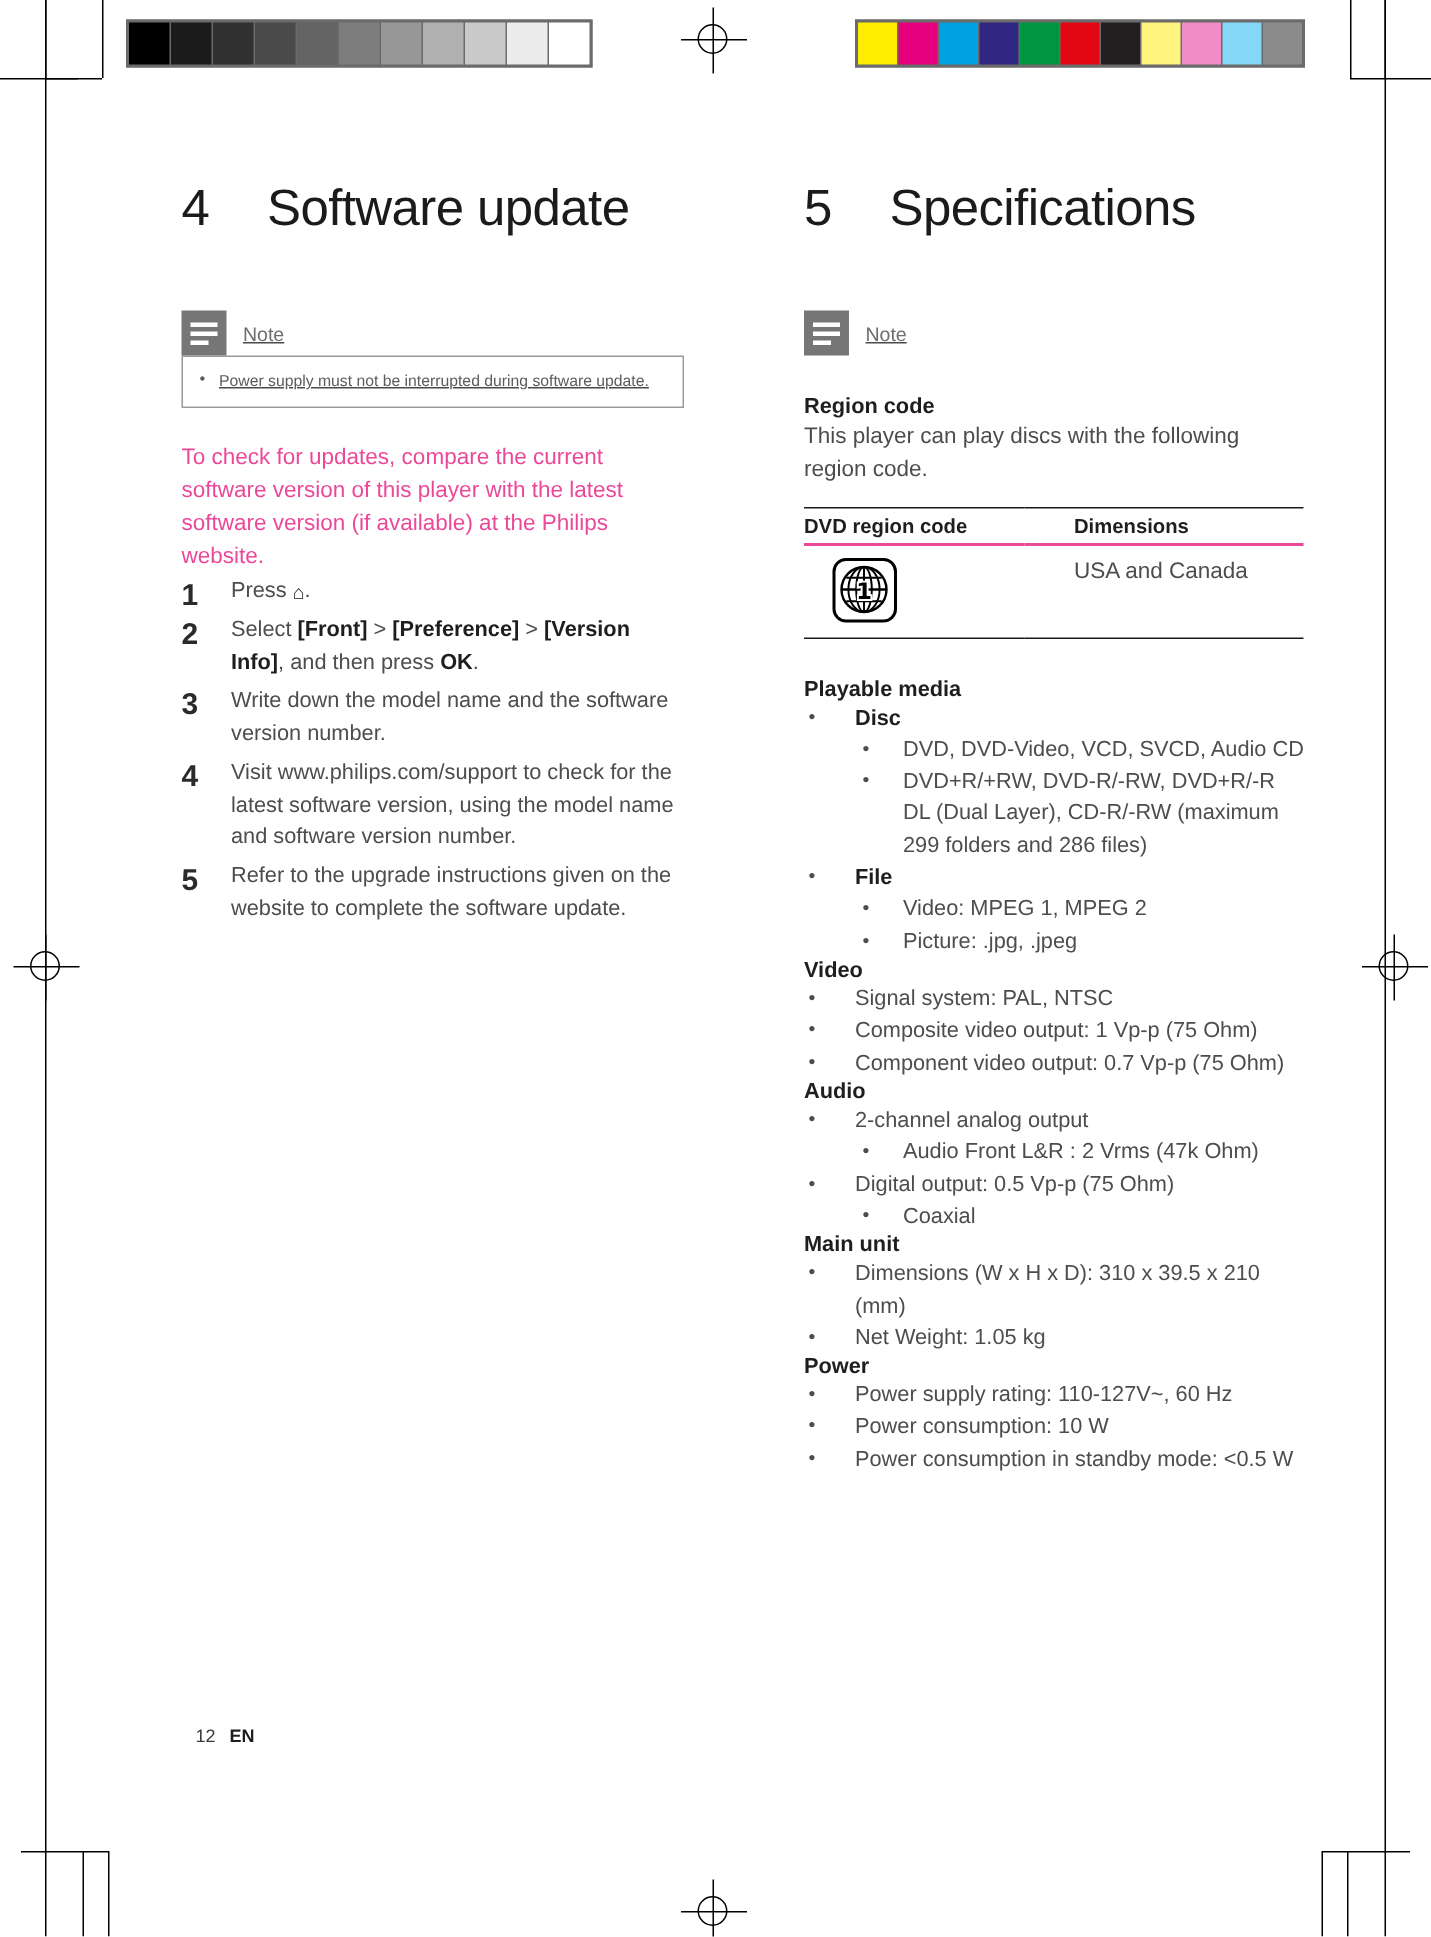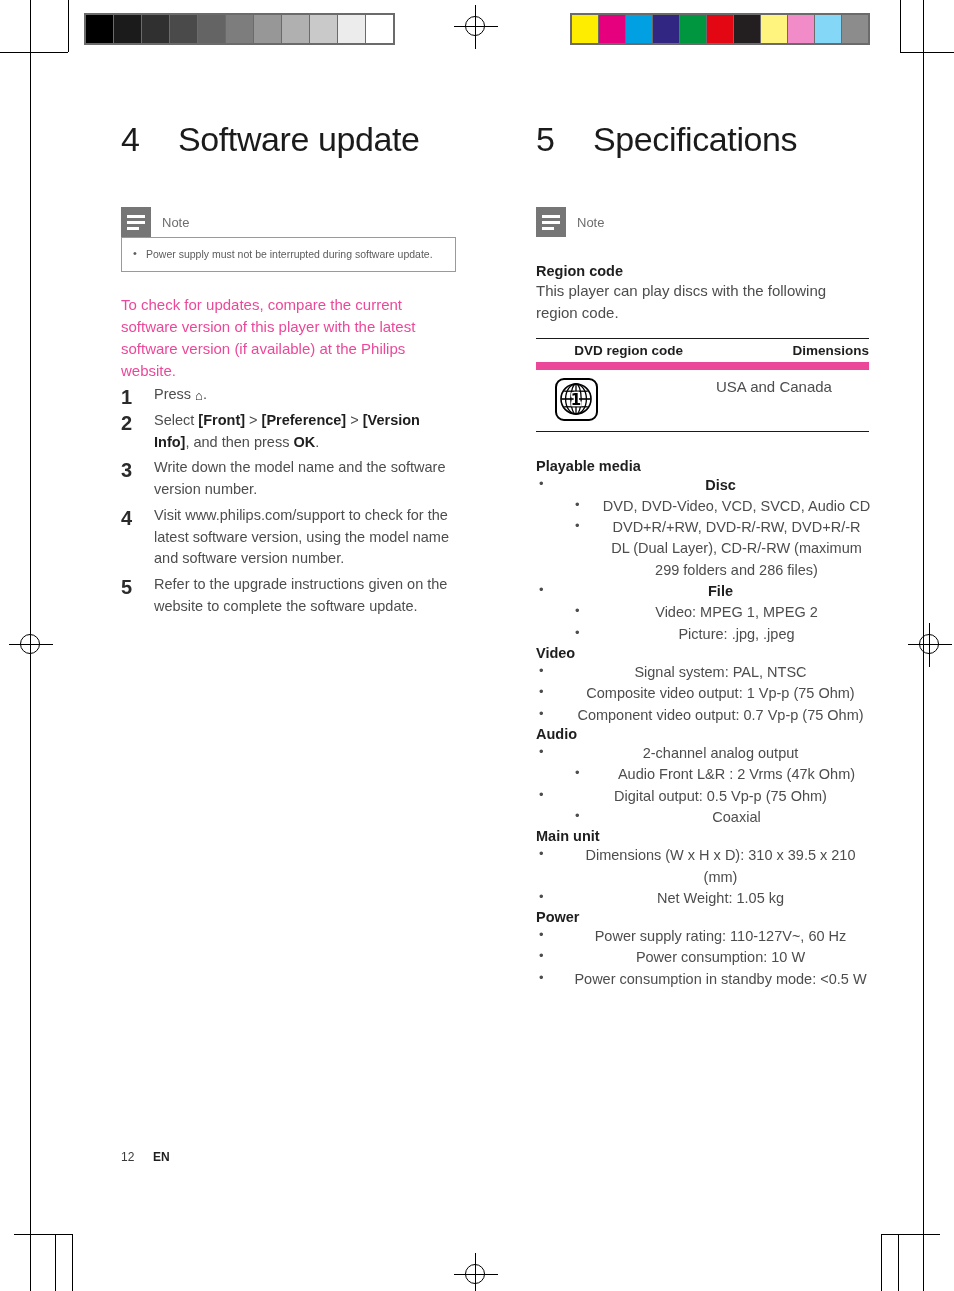--- a/index.html
+++ b/index.html
@@ -71,21 +71,21 @@
     font-size: 34px;
     font-weight: normal;
     color: #1b1b1b;
     margin: 0 0 48px 0;
     letter-spacing: -0.4px;
     white-space: nowrap;
   }
   h1.chapter .num { display: inline-block; width: 57px; }
 
   
-  .note-block { margin-bottom: 22px; }
+  .note-block { margin-bottom: 22px; text-decoration: underline; }
   .note-head {
     display: flex;
     align-items: center;
     height: 30px;
   }
   .note-icon {
     width: 30px; height: 30px;
     background: #767676;
     position: relative;
     flex: none;
@@ -171,27 +171,27 @@
     margin: 0 0 14px 0;
     color: #4d4d4d;
   }
 
   table.region {
     border-collapse: collapse;
     width: 333px;
     margin-bottom: 26px;
   }
   table.region th {
-    text-align: right;
+    text-align: left;
     font-size: 13.5px;
     font-weight: bold;
     color: #1e1e1e;
     padding: 4px 0 4px 0;
     border-top: 1px solid #1a1a1a;
-    border-bottom: 8px solid #ec4899;
+    border-bottom: 2px solid #ec4899;
   }
   table.region th.c2, table.region td.c2 { padding-left: 33px; }
   table.region td {
     vertical-align: top;
     padding: 8px 0 10px 0;
     border-bottom: 1px solid #1a1a1a;
     font-size: 15px;
     color: #4d4d4d;
   }
   table.region td.c1 { width: 128px; padding-left: 19px; }
@@ -204,21 +204,20 @@
     position: relative;
     background: #fff;
   }
 
   ul.spec-list { margin: 0 0 0 0; padding: 0; list-style: none; }
   ul.spec-list li {
     position: relative;
     font-size: 14.5px;
     line-height: 1.47;
     color: #4d4d4d;
-    text-align: center;
   }
   ul.spec-list > li { padding-left: 34px; }
   ul.spec-list > li:before {
     content: "•";
     position: absolute;
     left: 3px; top: -1px;
     font-size: 13px;
     color: #4d4d4d;
   }
   ul.spec-list li.bold-item > .lbl { font-weight: bold; color: #1e1e1e; }
@@ -233,21 +232,21 @@
 
   .grp { margin-bottom: 0px; }
 
   
   .footer {
     position: absolute;
     left: 121px; top: 1150px;
     font-size: 12px;
     color: #3a3a3a;
   }
-  .footer .pg { display: inline-block; width: 32px; }
+  .footer .pg { display: inline-block; width: 32px; text-align: center; }
   .footer .lang { font-weight: bold; color: #1e1e1e; }
 </style>
 </head>
 <body>
 
 <div>
 
   <div class="mark v" style="left:30px; top:0; height:52px;"></div>
   <div class="mark h" style="left:0; top:52px; width:52px;"></div>
   <div class="mark v" style="left:30px; top:0; height:1291px;"></div>

